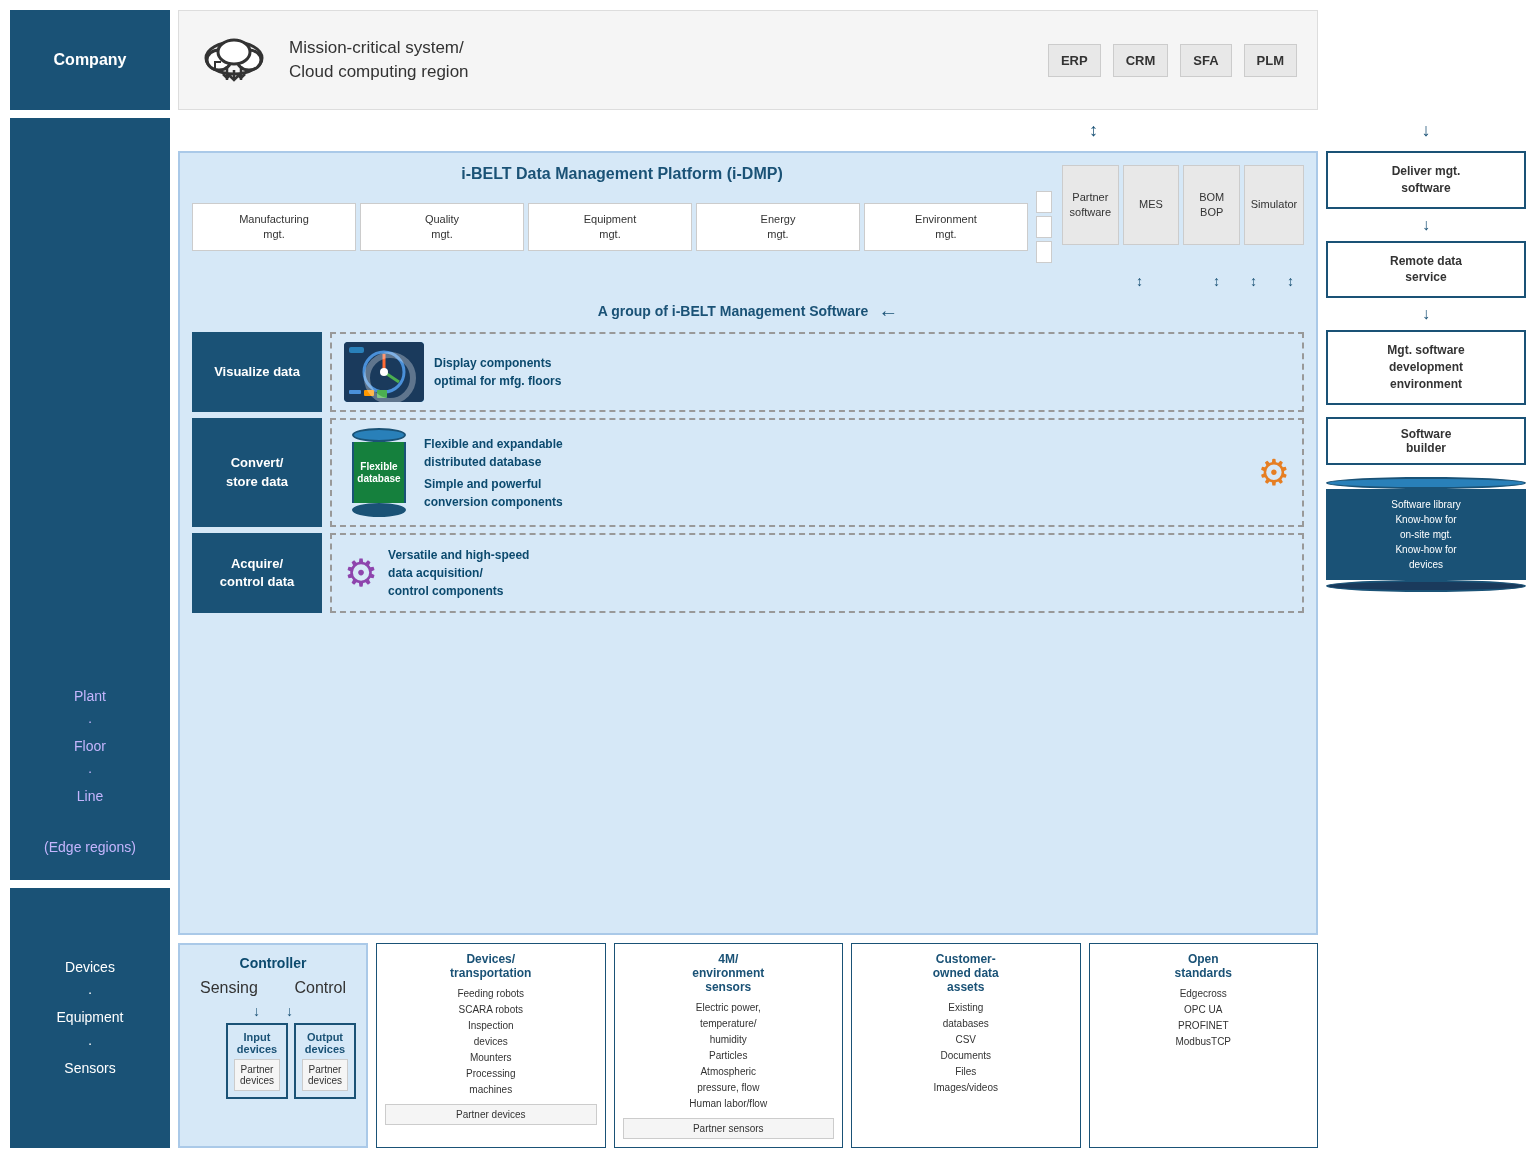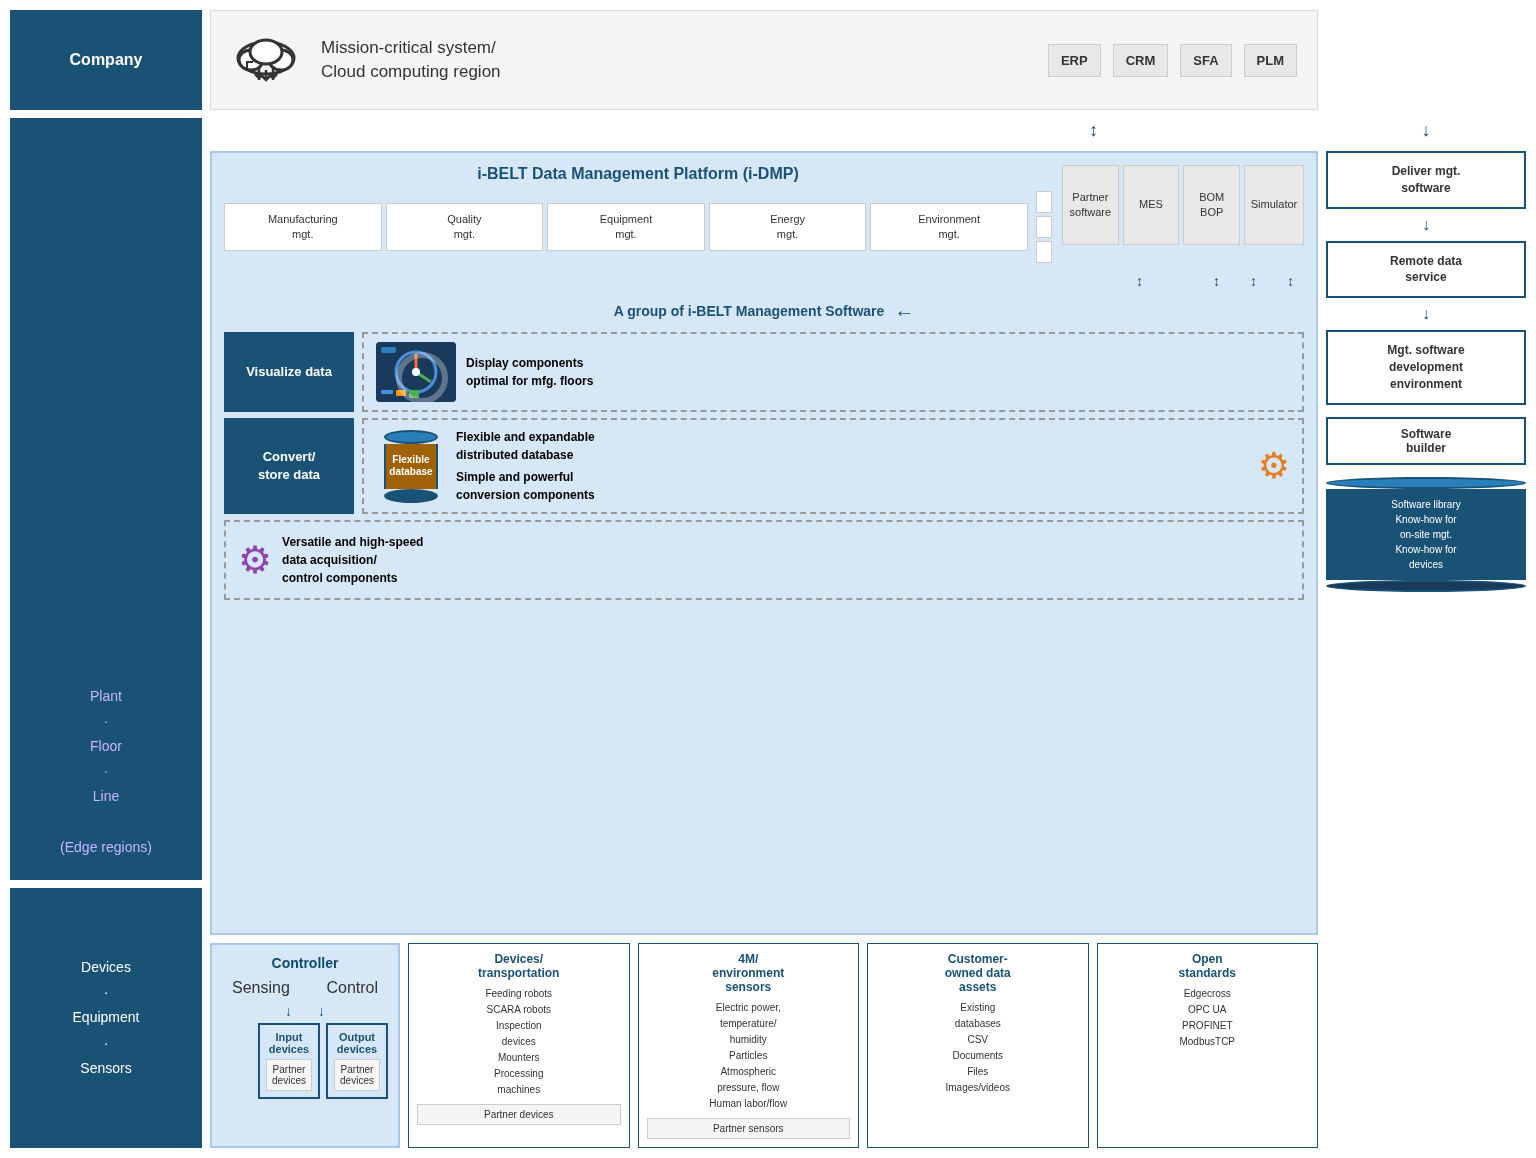--- a/index.html
+++ b/index.html
@@ -18,21 +18,21 @@
       min-height: 1158px;
       padding: 10px;
       gap: 0;
     }
 
     
     .left-sidebar {
       display: flex;
       flex-direction: column;
       gap: 8px;
-      width: 192px;
+      width: 160px;
       flex-shrink: 0;
       border-radius: 27px;
     }
 
     .company-box {
       background: #1a5276;
       color: #fff;
       display: flex;
       align-items: center;
       justify-content: center;
@@ -188,21 +188,21 @@
       gap: 10px;
       min-height: 80px;
     }
 
     .func-desc {
       font-size: 12px;
       line-height: 1.5;
     }
 
     .func-desc strong {
-      color: #000000;
+      color: #0c4a6e;
       font-weight: bold;
     }
 
     
     .dashboard-thumb {
       width: 80px;
       height: 60px;
       background: linear-gradient(135deg, #1a5276, #2980b9);
       border-radius: 4px;
       display: flex;
@@ -519,38 +519,40 @@
           </div>
         </div>
 
         <div class="function-row">
           <div class="func-label-box" style="white-space: pre-line;">Convert/
 store data</div>
           <div class="func-content-box">
 
             <div style="display:flex; flex-direction:column; align-items:center; width:70px; flex-shrink:0;">
               <div style="width:54px; height:14px; background:#2980b9; border-radius:50%; border: 2px solid #1a5276;"></div>
-              <div style="width:54px; height:45px; background:#a16207; border: 2px solid #1a5276; border-top:none; border-bottom:none; display:flex; align-items:center; justify-content:center;">
+              <div style="width:54px; height:61px; background:#15803d; border: 2px solid #1a5276; border-top:none; border-bottom:none; display:flex; align-items:center; justify-content:center;">
                 <span style="color:#fff; font-size:10px; text-align:center; font-weight:bold; line-height:1.2;">Flexible<br>database</span>
               </div>
               <div style="width:54px; height:14px; background:#1a5276; border-radius:50%; border: 2px solid #1a5276;"></div>
             </div>
             <div class="func-desc">
               <strong>Flexible and expandable</strong><br>
               <strong>distributed database</strong><br>
               <span style="margin-top:4px; display:block;"></span>
               <strong>Simple and powerful</strong><br>
               <strong>conversion components</strong>
             </div>
 
             <div style="font-size:36px; color:#e67e22; margin-left:auto;">⚙</div>
           </div>
         </div>
 
         <div class="function-row">
+          <div class="func-label-box" style="white-space:pre-line;">Acquire/
+control data</div>
           <div class="func-content-box">
 
             <div style="font-size:38px; color:#8e44ad; flex-shrink:0;">⚙</div>
             <div class="func-desc">
               <strong>Versatile and high-speed</strong><br>
               <strong>data acquisition/</strong><br>
               <strong>control components</strong>
             </div>
           </div>
         </div>

